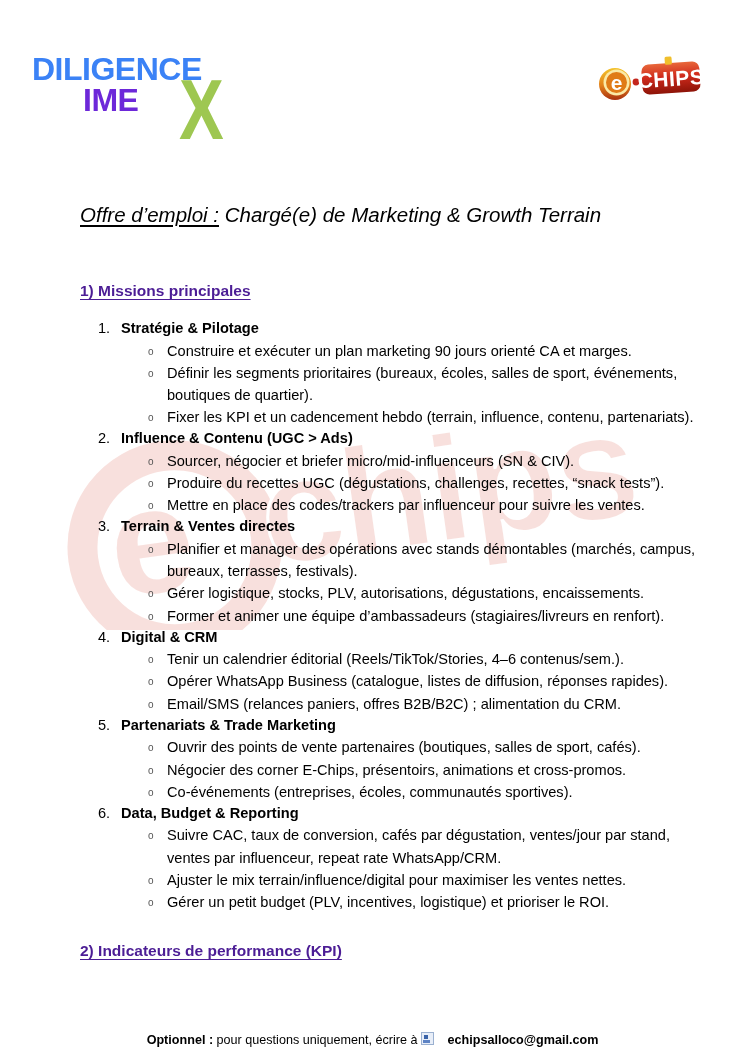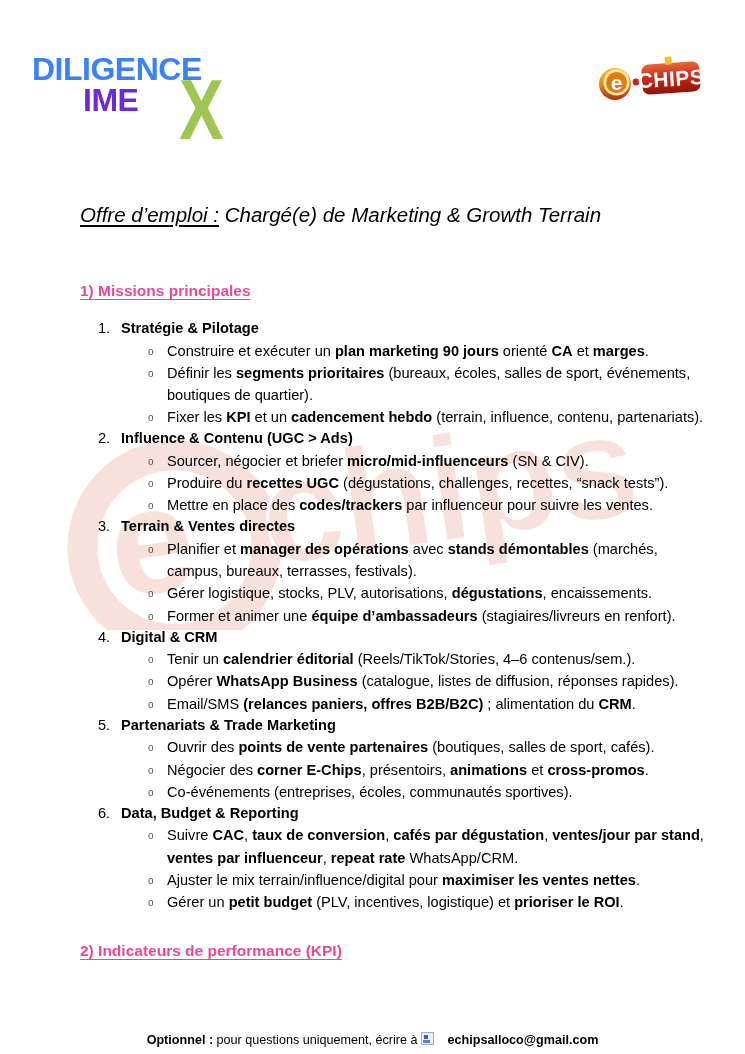--- a/index.html
+++ b/index.html
@@ -112,21 +112,21 @@
     text-decoration: underline;
     text-underline-offset: 3px;
   }
 
   .section-head {
     position: absolute;
     left: 80px;
     font-family: "Liberation Sans", sans-serif;
     font-weight: 700;
     font-size: 15.5px;
-    color: #ec4899;
+    color: #4c1d95;
     text-decoration: underline;
     text-underline-offset: 3px;
     white-space: nowrap;
   }
   #sec1 { top: 277px; }
   #sec2 { top: 937px; }
 
   .olist {
     position: absolute;
     left: 0;
@@ -162,21 +162,21 @@
     text-indent: 0;
   }
   .sub-bullet {
     position: absolute;
     left: 148px;
     top: 0;
     font-size: 10px;
     line-height: 23px;
     color: #555;
   }
-  .sub b { font-weight: 700; }
+  .sub b { font-weight: 400; }
 
   
   .footer {
     position: absolute;
     left: 0;
     top: 1026px;
     width: 745px;
     text-align: center;
     font-size: 12.6px;
     line-height: 18px;

